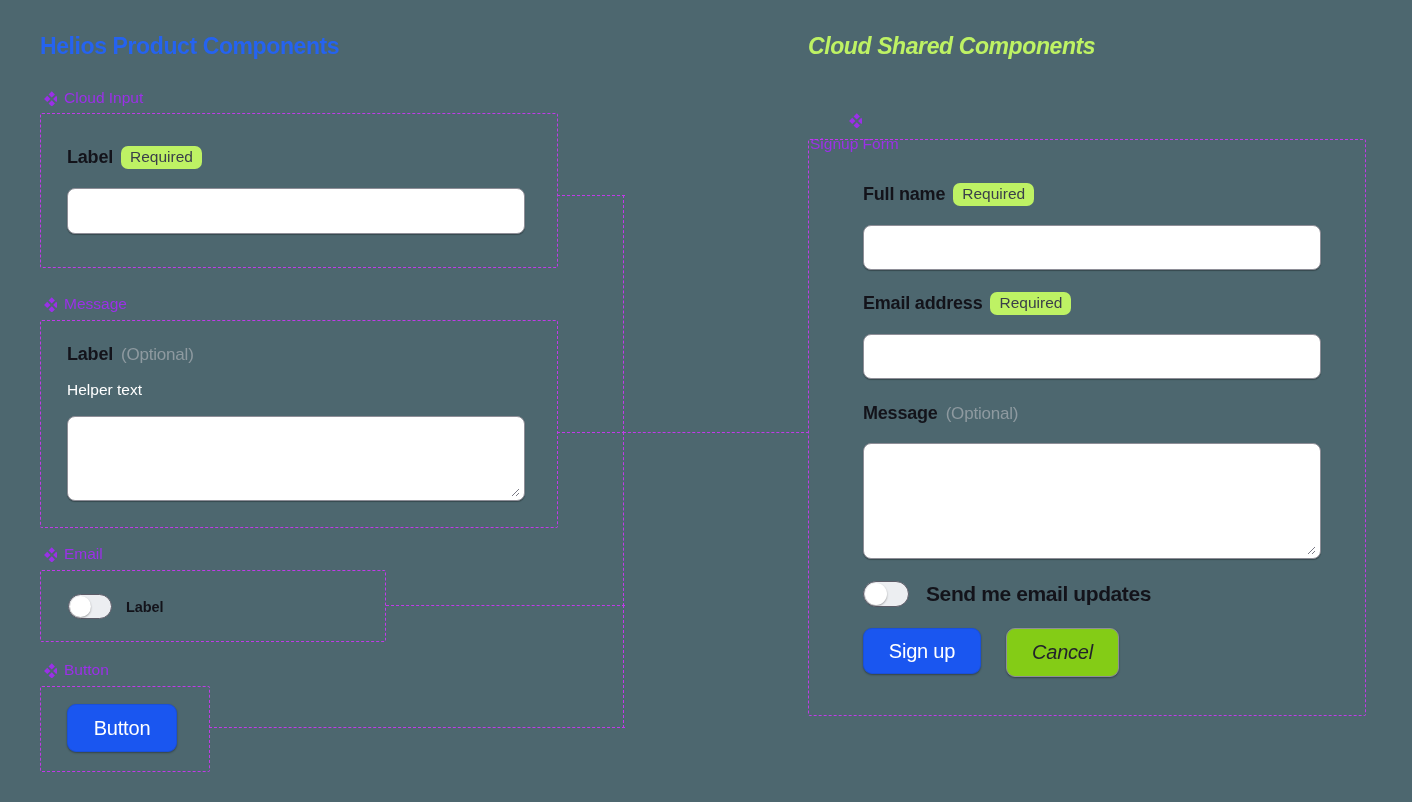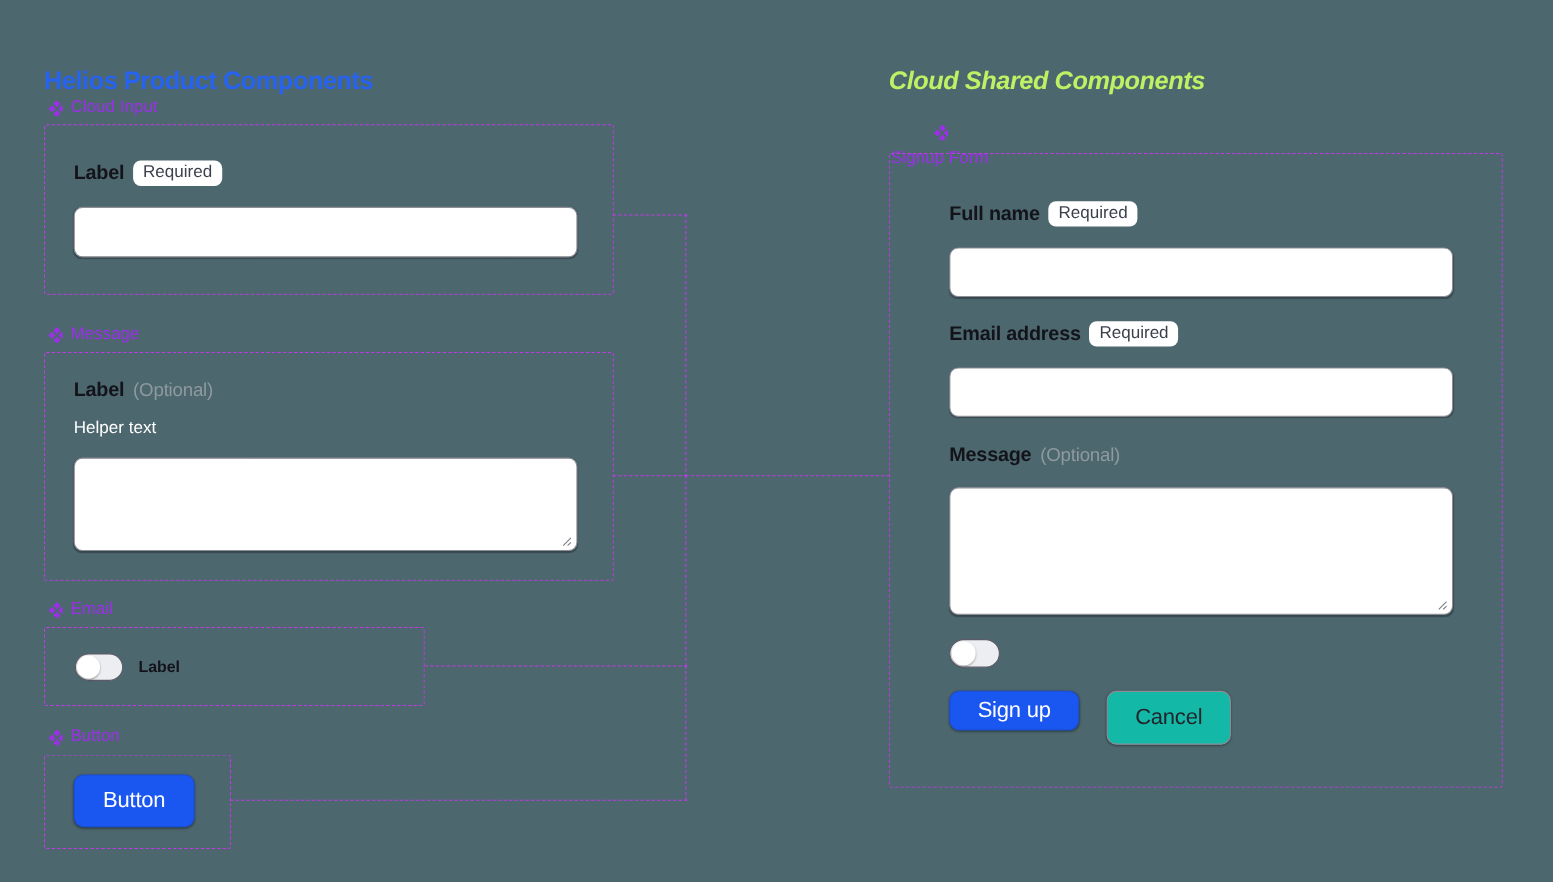--- a/index.html
+++ b/index.html
@@ -23,21 +23,20 @@
     height: 802px;
   }
 
   
   .col-title {
     position: absolute;
     font-size: 23px;
     font-weight: bold;
     letter-spacing: -0.4px;
     white-space: nowrap;
-    margin-top: 27px;
   }
   #title-left  { left: 40px;  top: 33px;  color: #2563f0; }
   #title-right { left: 808px; top: 33px;  color: #bef264; font-style: italic; }
 
   
   .section-caption {
     position: absolute;
     display: flex;
     align-items: center;
     gap: 7px;
@@ -74,21 +73,21 @@
   .field-label {
     font-size: 18px;
     font-weight: bold;
     color: #13131a;
     letter-spacing: -0.2px;
   }
   .badge {
     font-size: 15.5px;
     font-weight: 400;
     color: #3a3f4a;
-    background: #ffffff;
+    background: #bef264;
     border-radius: 7px;
     padding: 3px 9px 4px;
     line-height: 1.05;
   }
   .optional {
     font-size: 17px;
     font-weight: 400;
     color: #8e9aa0;
     letter-spacing: -0.2px;
   }
@@ -164,24 +163,25 @@
     cursor: pointer;
     user-select: none;
   }
   .btn-primary {
     background: #1a56f0;
     color: #ffffff;
     border: 1px solid #1a4fd8;
     box-shadow: 0 1px 2px rgba(0,0,0,0.35);
   }
   .btn-secondary {
-    background: #14b8a6;
+    background: #84cc16;
     color: #23232b;
     border: 1px solid #8e8e97;
     box-shadow: 0 1px 2px rgba(0,0,0,0.35);
+    font-style: italic;
   }
 </style>
 </head>
 <body>
 
 <div id="canvas">
 
   <div class="col-title" id="title-left">Helios Product Components</div>
 
   <div class="col-title" id="title-right">Cloud Shared Components</div>
@@ -307,19 +307,20 @@
   <div class="textarea-box" style="left:863px; top:443px; width:458px; height:116px;">
     <svg class="resize-grip" viewBox="0 0 12 12">
       <path d="M11 4 L4 11 M11 8 L8 11" stroke="#7b7b86" stroke-width="1" fill="none"></path>
     </svg>
   </div>
 
   <div class="toggle-row" style="left:863px; top:581px; gap:17px;">
     <span class="switch" style="width:46px; height:26px; border-radius:13px;">
       <span class="knob" style="width:22px; height:22px;"></span>
     </span>
-  </div>
-
-  <div class="btn btn-primary" style="left:863px; top:628px; width:118px; height:36px;">Sign up</div>
+    <span class="toggle-label big">Send me email updates</span>
+  </div>
+
+  <div class="btn btn-primary" style="left:863px; top:628px; width:118px; height:46px;">Sign up</div>
 
   <div class="btn btn-secondary" style="left:1006px; top:628px; width:113px; height:49px;">Cancel</div>
 
 </div>
 
 </body></html>

